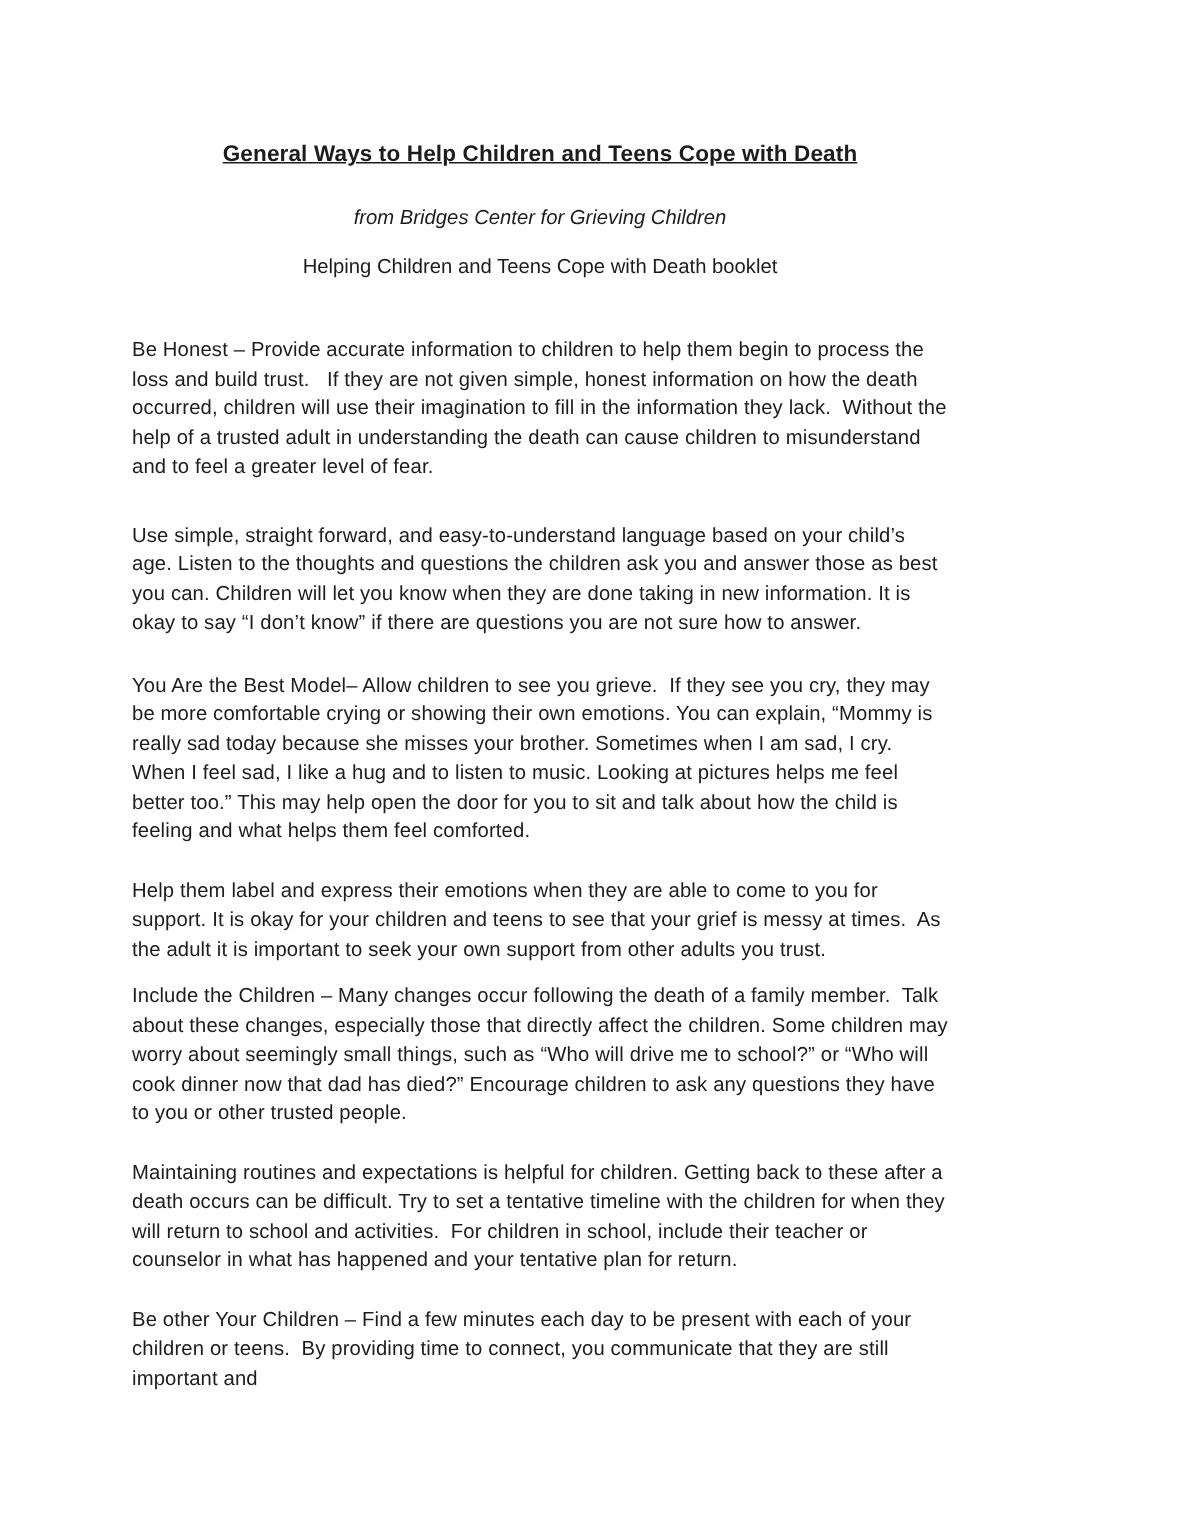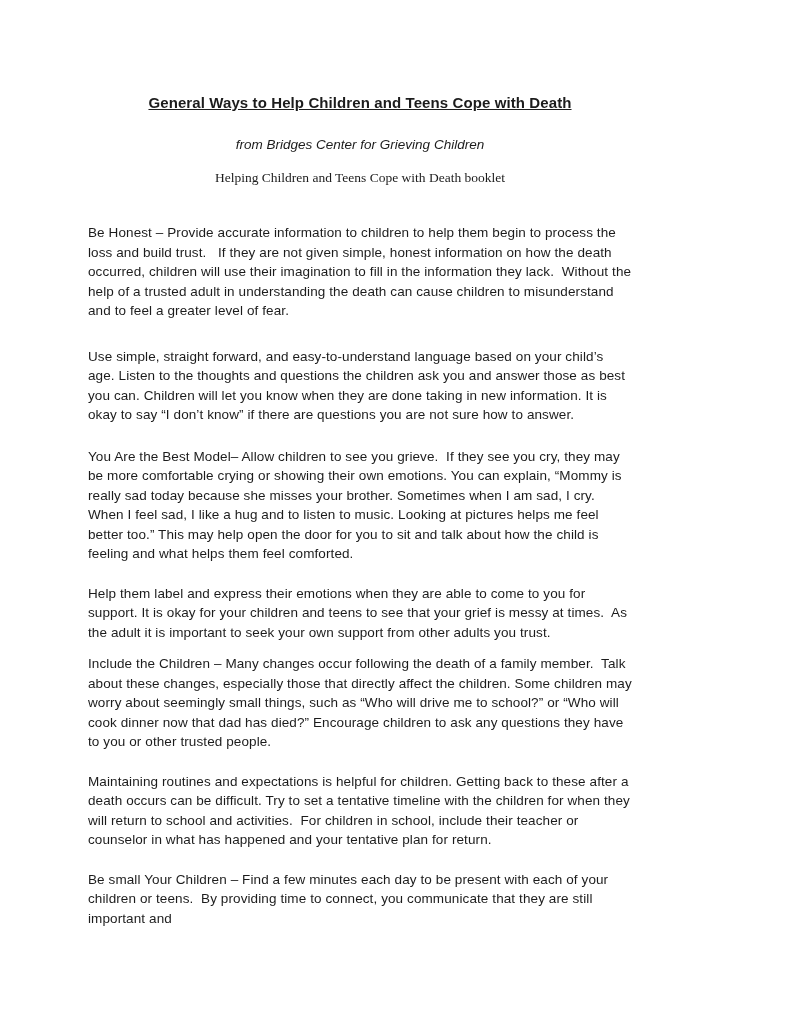--- a/index.html
+++ b/index.html
@@ -25,21 +25,21 @@
     text-decoration: underline;
     margin-bottom: 23px;
     letter-spacing: 0.1px;
   }
   .subtitle {
     text-align: center;
     font-size: 13.5px;
     line-height: 17px;
   }
   .subtitle.first { margin-bottom: 16px; font-style: italic; }
-  .subtitle.second { margin-bottom: 37px; font-family: Liberation Serif, serif; }
+  .subtitle.second { margin-bottom: 37px; }
   .para {
     font-size: 13.5px;
     line-height: 19.5px;
     white-space: pre-wrap;
     margin-bottom: 20px;
     letter-spacing: 0.1px;
   }
   .para .b { font-weight: normal; }
   .para.mb-after-honest { margin-bottom: 26px; }
   .para.mb-after-simple { margin-bottom: 22px; }
@@ -60,14 +60,14 @@
   <p class="para mb-after-simple"><span>Use simple, straight forward, and easy-to-understand language based on your child’s age. </span><span class="b">Listen</span><span> to the thoughts and questions the children ask you and answer those as best you can. Children will let you know when they are done taking in new information. It is okay to say “I don’t know” if there are questions you are not sure how to answer.</span></p>
 
   <p class="para"><span class="b">You Are the Best Model</span><span>– Allow children to see you grieve.  If they see you cry, they may be more comfortable crying or showing their own emotions. You can explain, “Mommy is really sad today because she misses your brother. Sometimes when I am sad, I cry. When I feel sad, I like a hug and to listen to music. Looking at pictures helps me feel better too.” This may help open the door for you to sit and talk about how the child is feeling and what helps them feel comforted.</span></p>
 
   <p class="para mb-after-label"><span>Help them label and express their emotions when they are able to come to you for support. It is okay for your children and teens to see that your grief is messy at times.  As the adult it is important to seek your own support from other adults you trust.</span></p>
 
   <p class="para"><span class="b">Include the Children </span><span>– Many changes occur following the death of a family member.  Talk about these changes, especially those that directly affect the children. Some children may worry about seemingly small things, such as “Who will drive me to school?” or “Who will cook dinner now that dad has died?” Encourage children to ask any questions they have to you or other trusted people.</span></p>
 
   <p class="para"><span>Maintaining routines and expectations is helpful for children. Getting back to these after a death occurs can be difficult. Try to set a tentative timeline with the children for when they will return to school and activities.  For children in school, include their teacher or counselor in what has happened and your tentative plan for return.</span></p>
 
-  <p class="para"><span class="b">Be small Your Children </span><span>– Find a few minutes each day to be present with each of your children or teens.  By providing time to connect, you communicate that they are still important and</span></p>
+  <p class="para"><span class="b">Be other Your Children </span><span>– Find a few minutes each day to be present with each of your children or teens.  By providing time to connect, you communicate that they are still important and</span></p>
 </div>
 
 </body></html>

